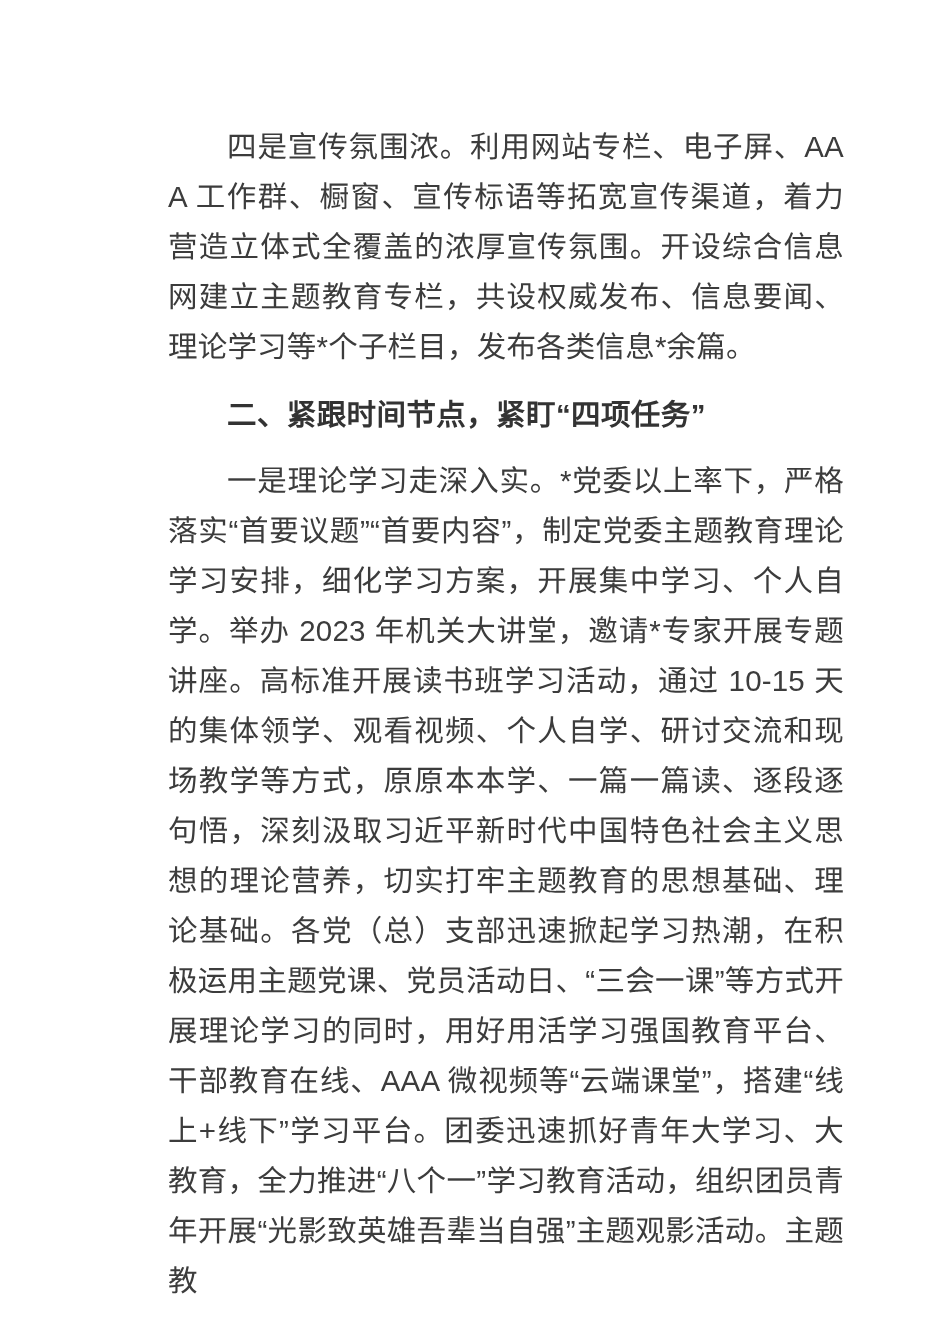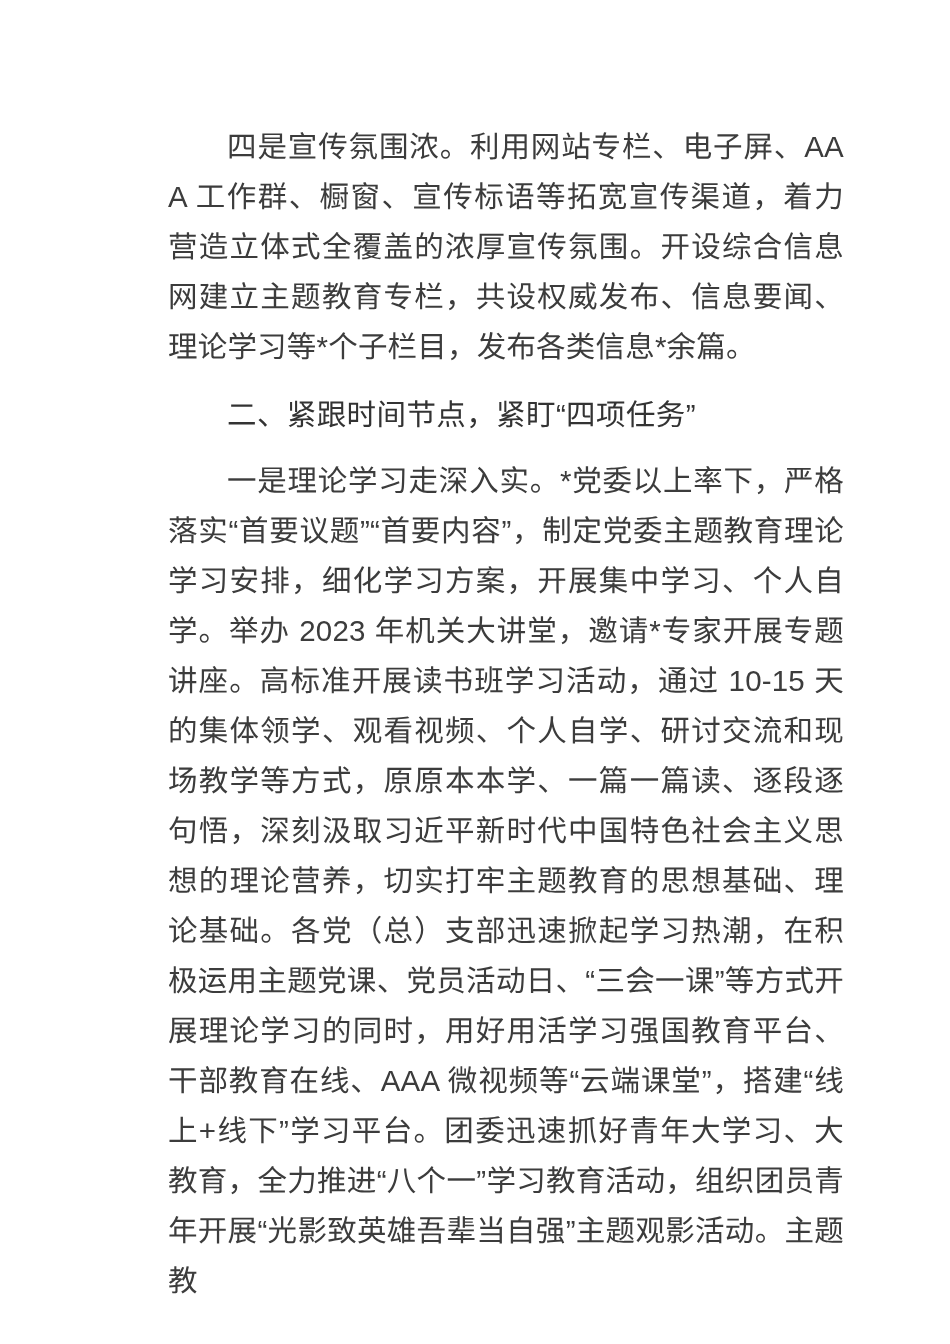--- a/index.html
+++ b/index.html
@@ -44,21 +44,21 @@
   }
 
   
   .heading {
     margin: 0;
     padding: 18px 0 16px 0;
     color: #333333;
     font-size: 29.5px;
     line-height: 50px;
     text-indent: 2em;
-    font-weight: 400;
+    font-weight: 700;
     letter-spacing: 0.4px;
     text-align: left;
   }
 </style>
 </head>
 <body>
 
 <div class="page">
   <div class="doc-body">
 

